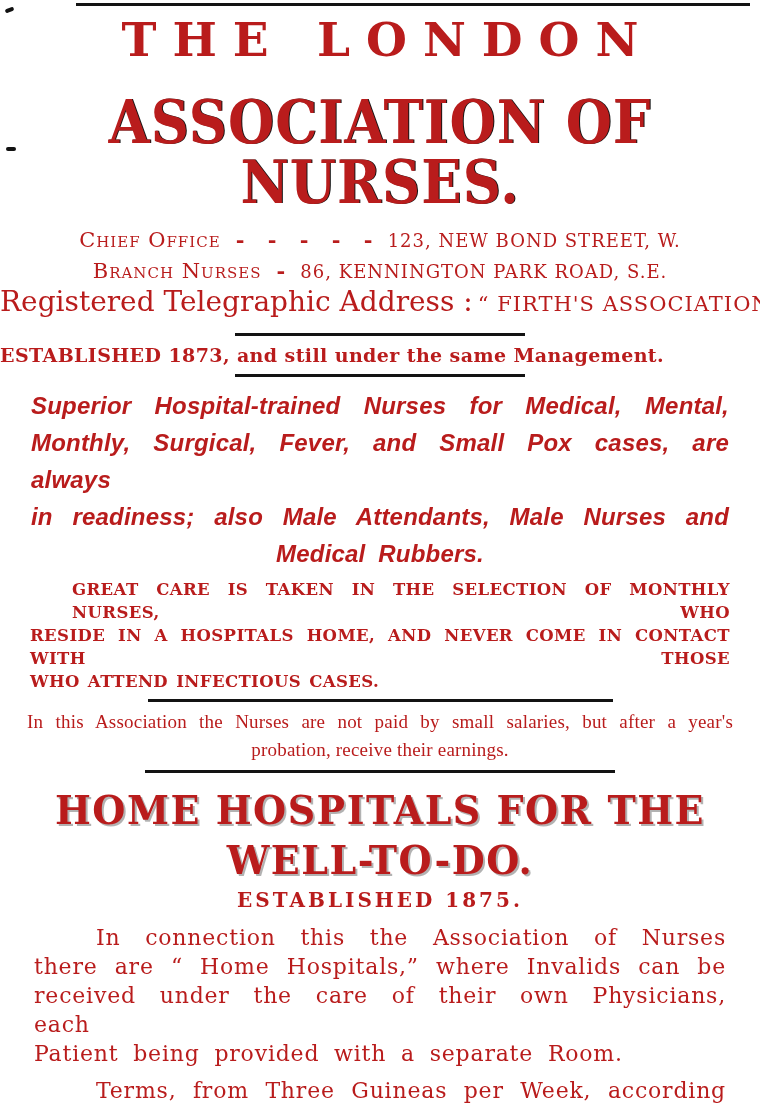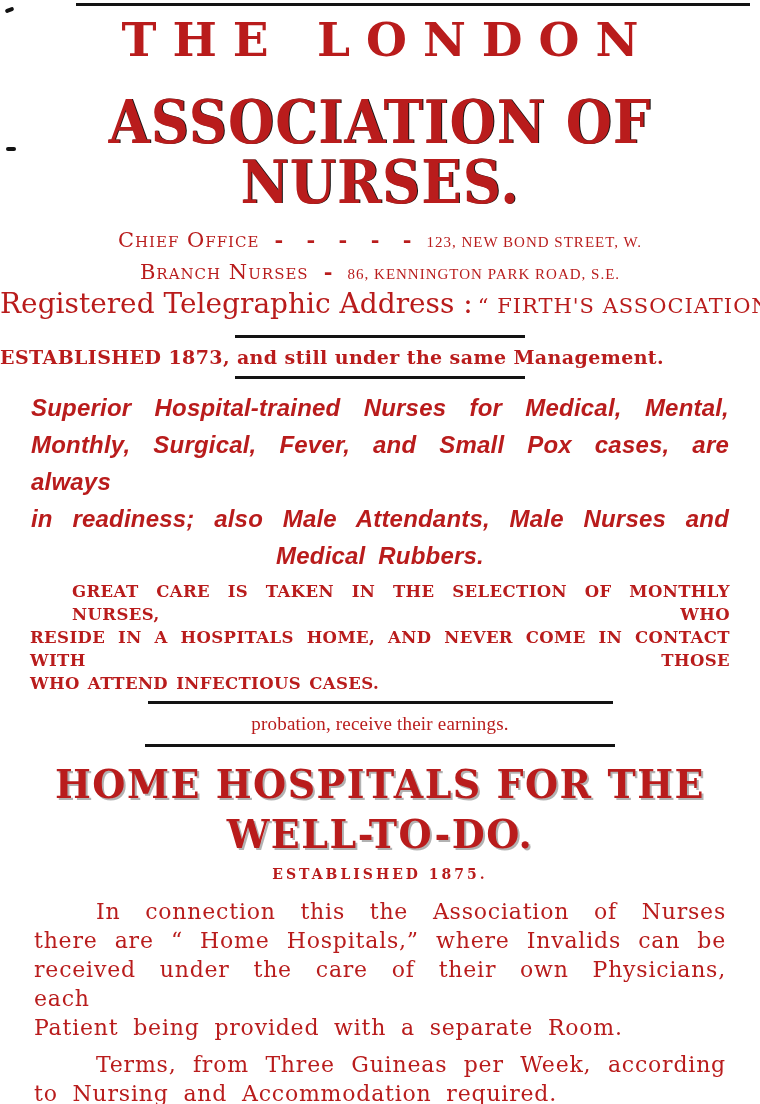--- a/index.html
+++ b/index.html
@@ -29,21 +29,21 @@
     font-size:53px;line-height:1;font-weight:bold;
     letter-spacing:1px;
     transform:scaleY(1.12);transform-origin:top center;
     text-shadow:1px 0 0 #161616;
   }
 
   .offices{margin-top:26px;line-height:29px;text-align:center;}
   .office-row{white-space:nowrap;}
   .office-label{font-variant:small-caps;font-size:21px;letter-spacing:1px;}
   .office-dashes{font-size:21px;font-weight:bold;word-spacing:16px;padding:0 10px;}
-  .office-value{font-size:15px;letter-spacing:1px;font-family:Liberation Serif, serif;}
+  .office-value{font-size:18px;letter-spacing:1px;}
   .telegraphic-label{font-size:28px;}
   .telegraphic-value{font-size:21px;letter-spacing:1px;}
 
   .rule{background:#131313;}
   .rule-a{margin:13px auto 0;width:290px;height:3px;}
   .rule-b{margin:8px auto 0;width:290px;height:3px;}
   .rule-c{margin:6px auto 0;width:465px;height:3px;}
   .rule-d{margin:6px auto 0;width:470px;height:3px;}
 
   .established-1873{
@@ -68,21 +68,21 @@
     font-size:19px;line-height:28px;letter-spacing:0.2px;}
   .salaries .last{text-align:center;text-align-last:center;}
 
   .hh-title{
     margin-top:12px;text-align:center;
     font-size:38px;line-height:48px;font-weight:bold;letter-spacing:1.5px;
     text-shadow:2px 2px 0 rgba(0,0,0,0.30);
     transform:scaleY(1.05);transform-origin:top center;
   }
   .hh-established{margin-top:10px;text-align:center;
-    font-size:14px;line-height:18px;font-weight:bold;letter-spacing:3px;}
+    font-size:20px;line-height:18px;font-weight:bold;letter-spacing:3px;}
 
   .hh-intro{margin:14px auto 0;width:692px;
     font-size:22px;line-height:29px;letter-spacing:0.8px;word-spacing:7px;}
   .hh-intro .indent{padding-left:62px;}
   .hh-intro .last{text-align:left;text-align-last:left;}
 
   .terms{margin:8px auto 0;width:692px;
     font-size:22px;line-height:29px;letter-spacing:0.8px;word-spacing:7px;}
   .terms .indent{padding-left:62px;}
   .terms .last{text-align:left;text-align-last:left;}
@@ -128,20 +128,21 @@
 
   <div class="great-care">
     <div class="jline indent">GREAT CARE IS TAKEN IN THE SELECTION OF MONTHLY NURSES, WHO</div>
     <div class="jline">RESIDE IN A HOSPITALS HOME, AND NEVER COME IN CONTACT WITH THOSE</div>
     <div class="jline last">WHO ATTEND INFECTIOUS CASES.</div>
   </div>
 
   <div class="rule rule-c"></div>
 
   <div class="salaries">
+    <div class="jline">In this Association the Nurses are not paid by small salaries, but after a year's</div>
     <div class="jline last">probation, receive their earnings.</div>
   </div>
 
   <div class="rule rule-d"></div>
 
   <div class="hh-title">HOME HOSPITALS FOR THE WELL-TO-DO.</div>
   <div class="hh-established">ESTABLISHED 1875.</div>
 
   <div class="hh-intro">
     <div class="jline indent">In connection this the Association of Nurses</div>

